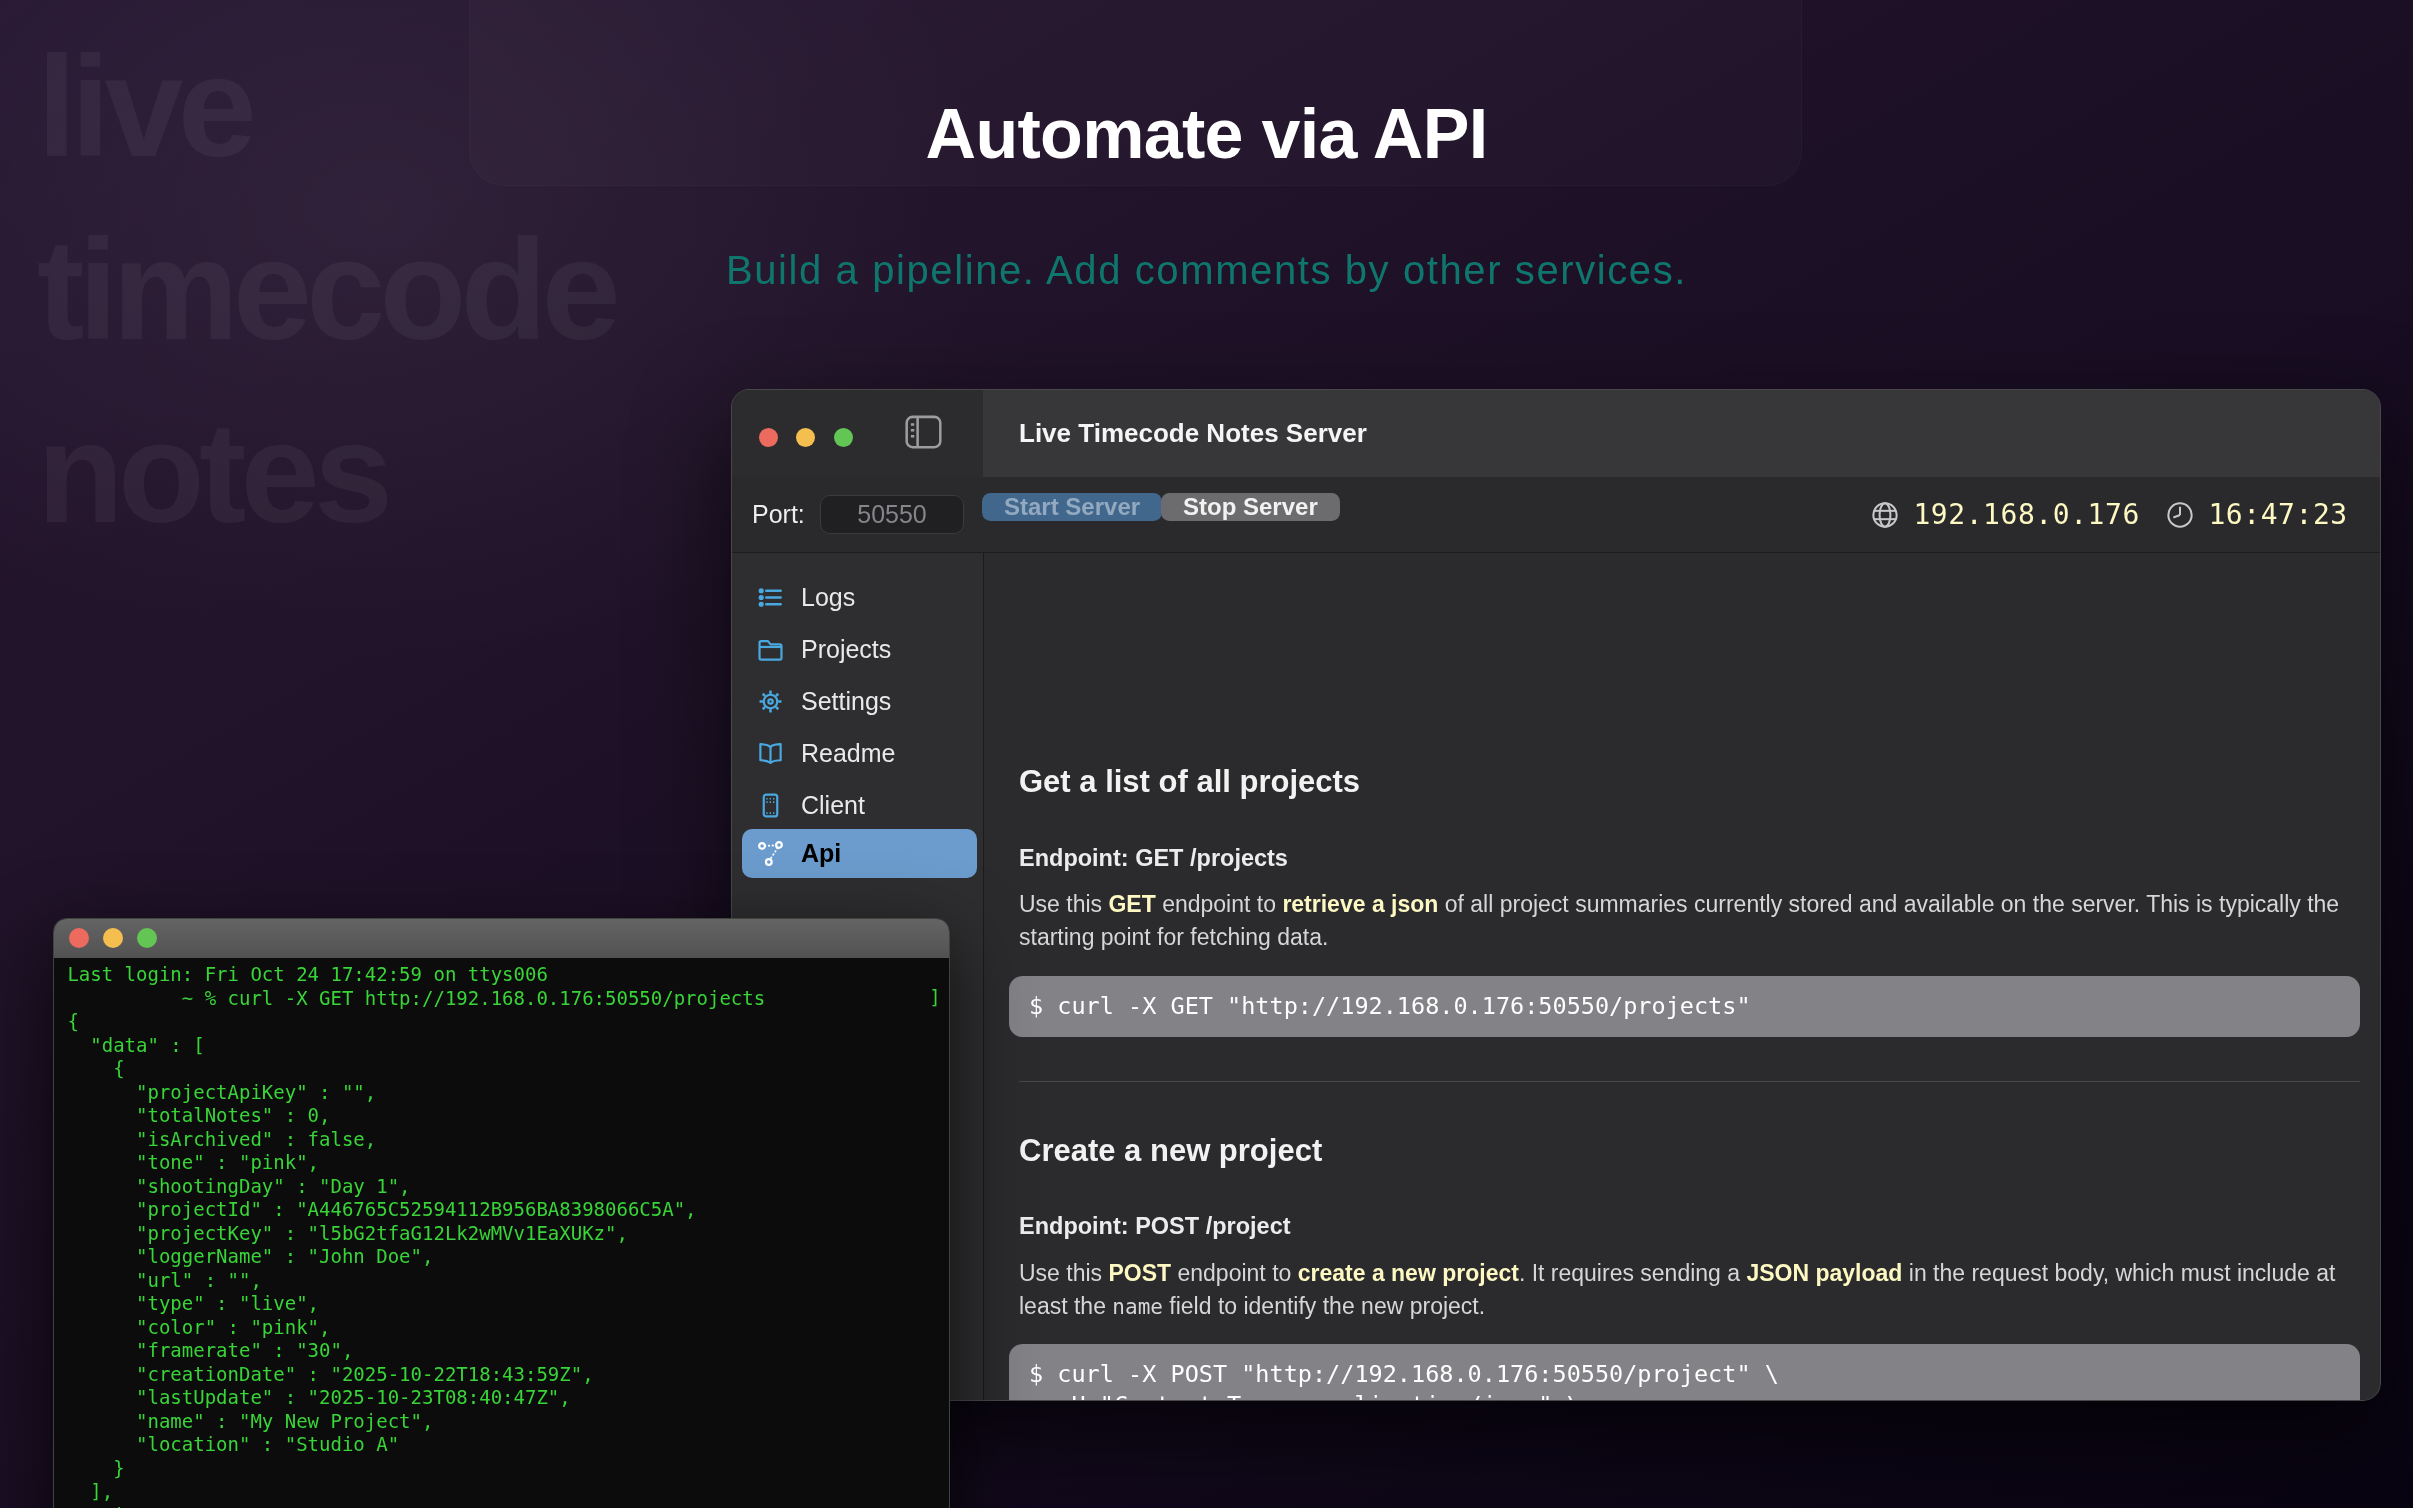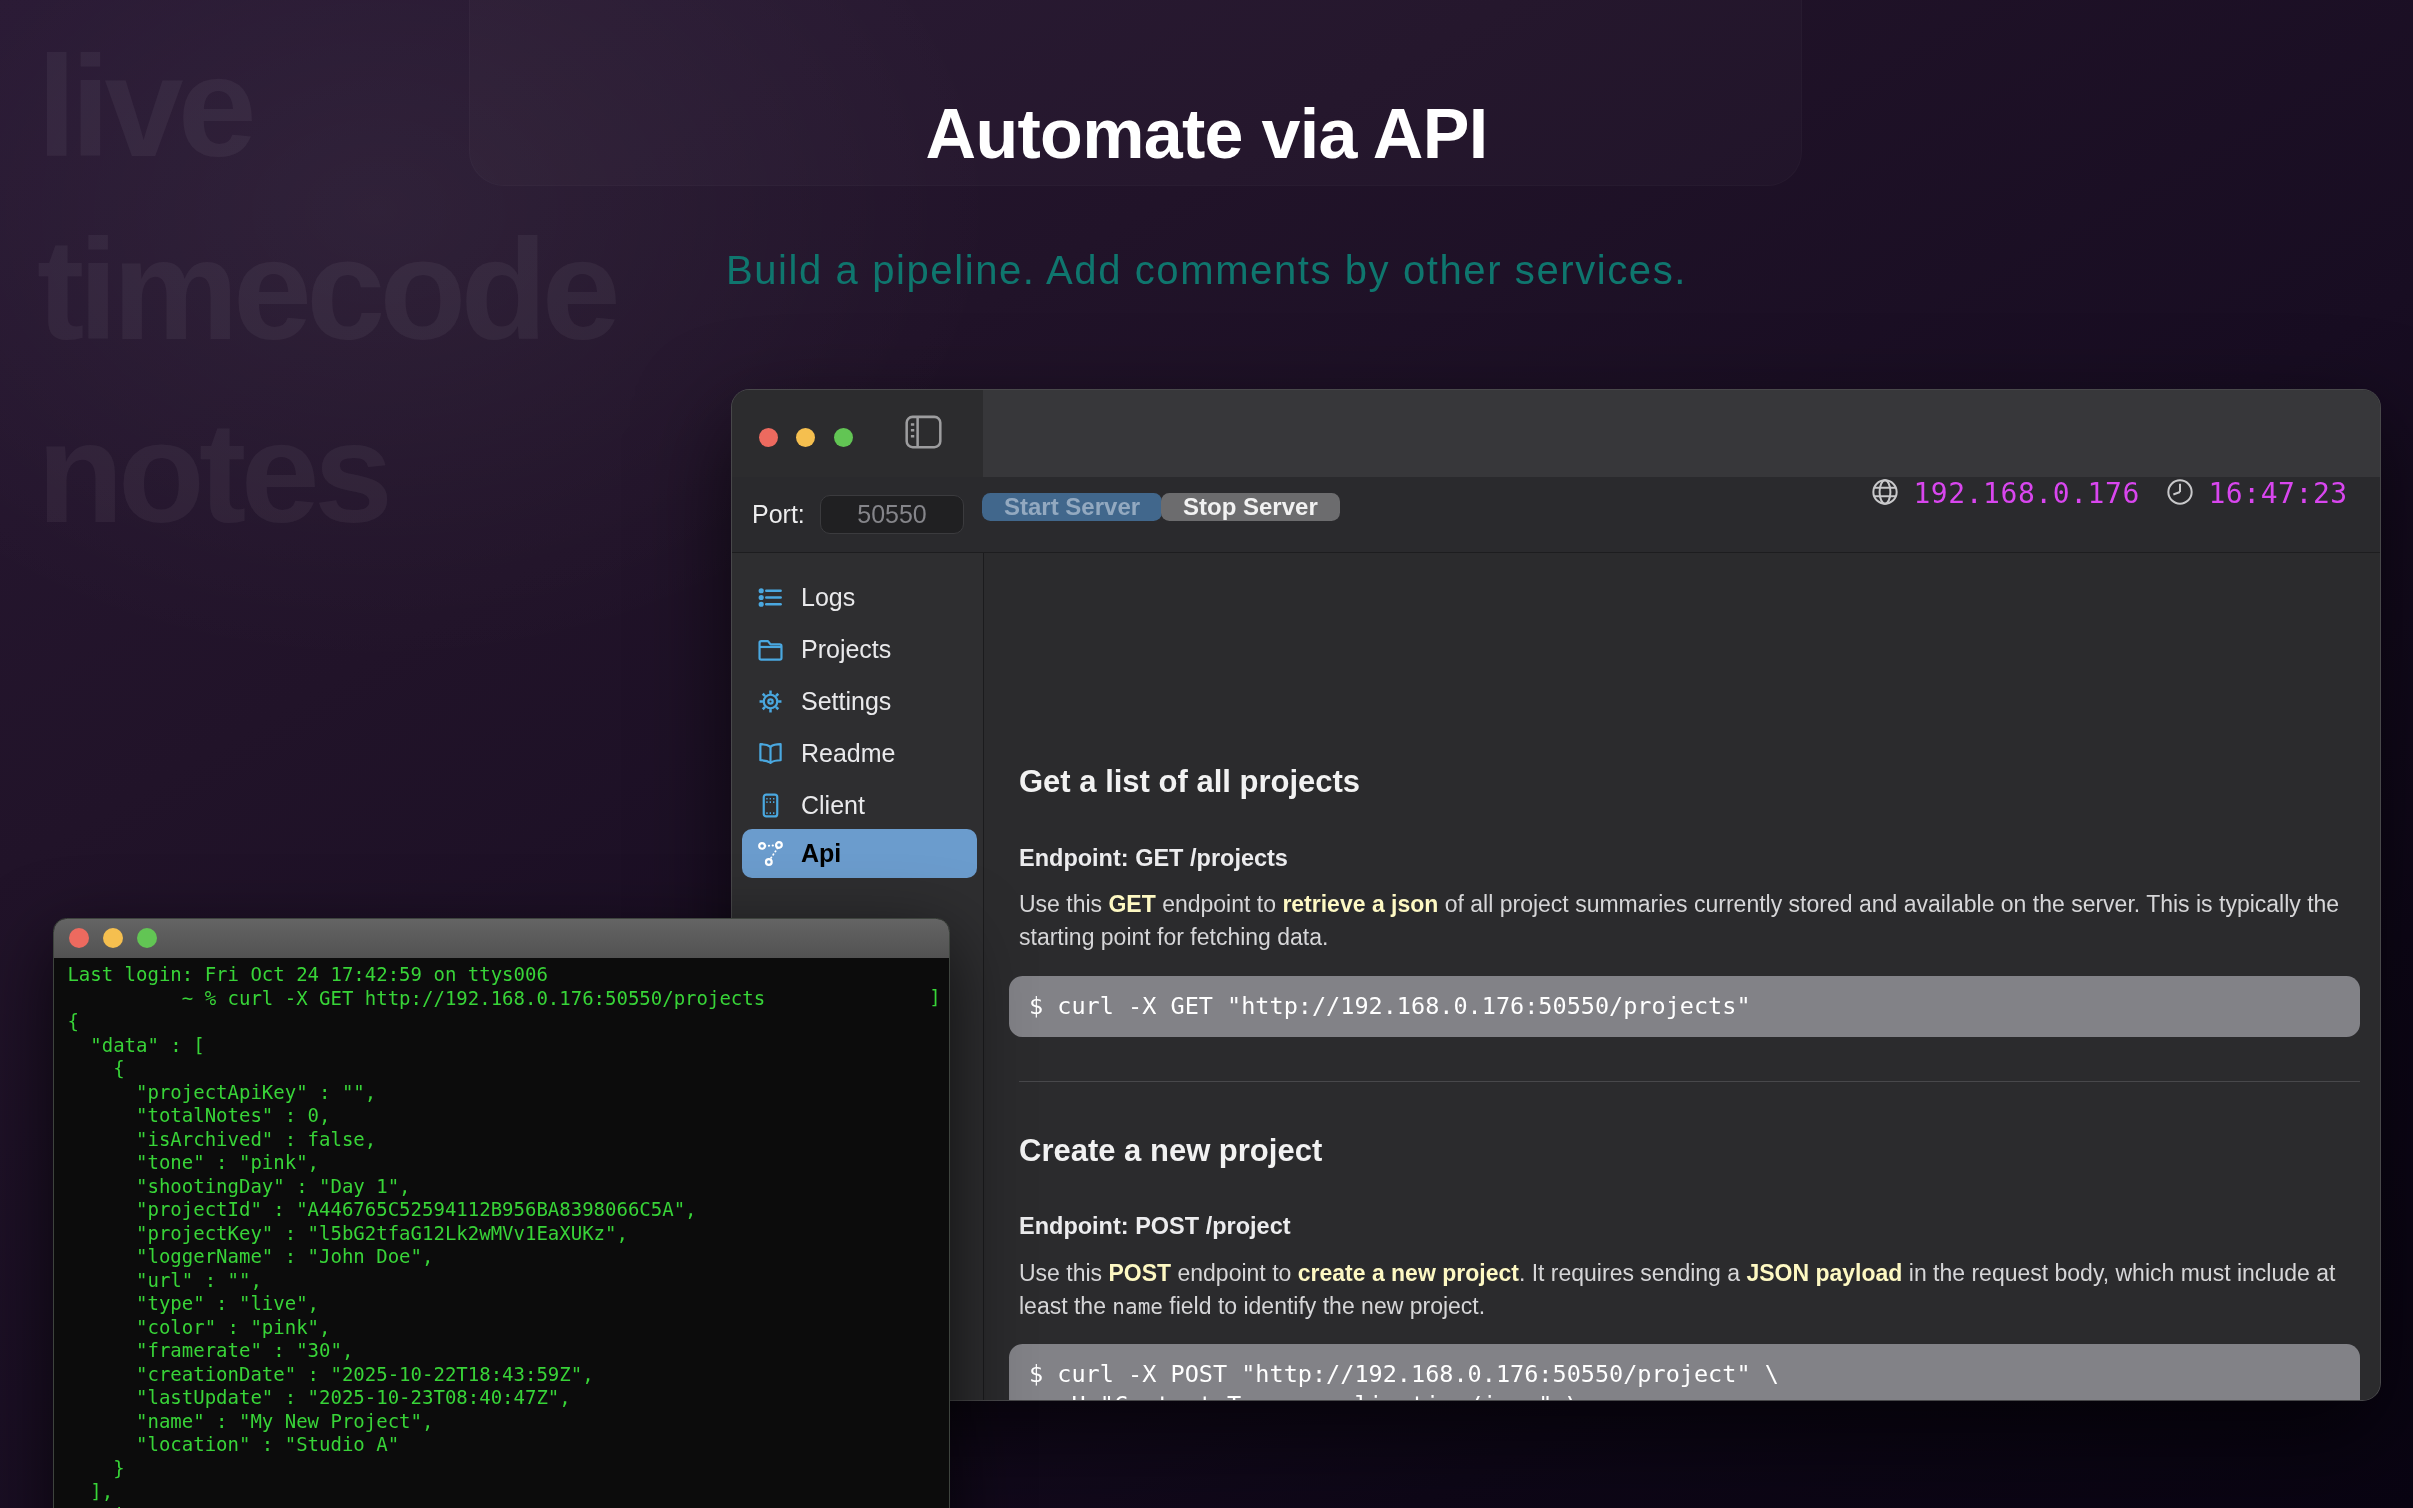--- a/index.html
+++ b/index.html
@@ -37,21 +37,21 @@
   .srv-title{position:absolute;left:287px;top:0;height:87px;line-height:87px;font-size:26px;font-weight:bold;color:#f5f5f5;}
   .srv-toolbar{position:absolute;left:0;top:87px;right:0;height:75px;background:#2a2a2d;border-bottom:0.8px solid #1d1d1f;}
   .port-label{position:absolute;left:20px;top:0;height:75px;line-height:75px;font-size:25px;color:#ededee;}
   .port-input{position:absolute;left:88px;top:17.6px;width:144px;height:39px;border-radius:10px;
     background:#202022;border:1.7px solid #3b3b3e;color:#85858a;font-size:25px;text-align:center;
     font-family:"Liberation Sans",sans-serif;outline:none;box-sizing:border-box;}
   .btn{position:absolute;top:16px;height:28px;border:none;border-radius:8.4px;font-size:24px;
     font-family:"Liberation Sans",sans-serif;font-weight:bold;padding:0 22px;}
   .btn-start{left:250px;background:#41678c;color:#93a9c0;}
   .btn-stop{left:429px;background:#6c6c6e;color:#f2f2f2;}
-  .stat{position:absolute;top:0;height:75px;display:flex;align-items:flex-start;gap:13.4px;color:#d946ef;}
+  .stat{position:absolute;top:0;height:75px;display:flex;align-items:center;gap:13.4px;color:#fef9c3;}
   .stat-ip{left:1138px;}
   .stat-time{left:1433px;}
   .stat .val{font-family:"DejaVu Sans Mono",monospace;font-size:28px;letter-spacing:0.02em;}
   .stat svg{color:#c8c8ca;}
   
   .srv-sidebar{position:absolute;left:0;top:163px;width:251px;bottom:0;background:#2e2e30;border-right:0.8px solid #1b1b1d;}
   .side-item{position:absolute;left:10px;width:235px;height:49px;border-radius:10px;display:flex;align-items:center;gap:17px;padding-left:15px;box-sizing:border-box;}
   .side-item svg{color:#4aa8e0;flex:none;}
   .side-item .lbl{font-size:25px;color:#e9e9eb;}
   .side-item.sel{background:#6b9ccd;}
@@ -108,20 +108,21 @@
   </div>
   <div class="panel-toggle">
     <svg width="37" height="34" viewBox="0 0 44 40" fill="none" stroke="currentColor" stroke-width="3">
       <rect x="2" y="2" width="40" height="36" rx="7"></rect>
       <line x1="15" y1="2" x2="15" y2="38"></line>
       <line x1="7" y1="11" x2="11" y2="11"></line>
       <line x1="7" y1="18" x2="11" y2="18"></line>
       <line x1="7" y1="25" x2="11" y2="25"></line>
     </svg>
   </div>
+  <div class="srv-title">Live Timecode Notes Server</div>
 
   <div class="srv-toolbar">
     <span class="port-label">Port:</span>
     <input class="port-input" type="text" value="50550" style="">
     <button class="btn btn-start">Start Server</button>
     <button class="btn btn-stop">Stop Server</button>
     <div class="stat stat-ip">
       <svg width="30" height="30" viewBox="0 0 36 36" fill="none" stroke="currentColor" stroke-width="2.4">
         <circle cx="18" cy="18" r="14"></circle>
         <ellipse cx="18" cy="18" rx="6.5" ry="14"></ellipse>

